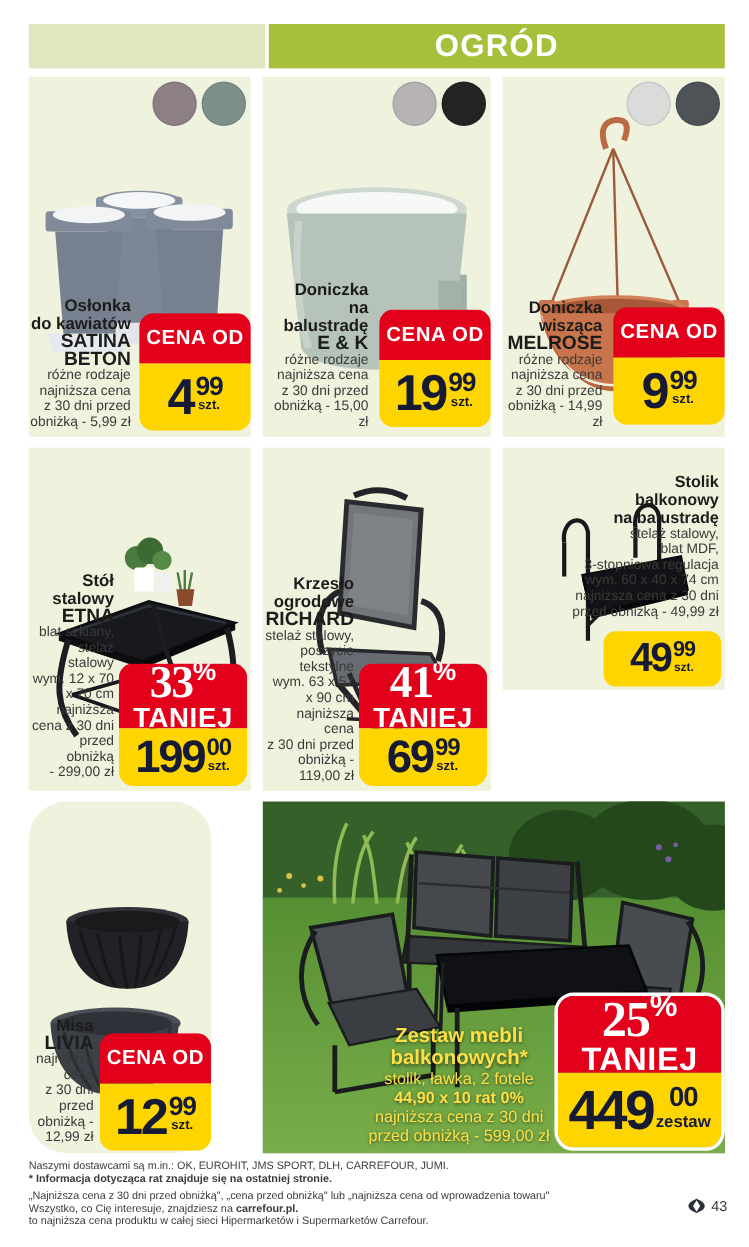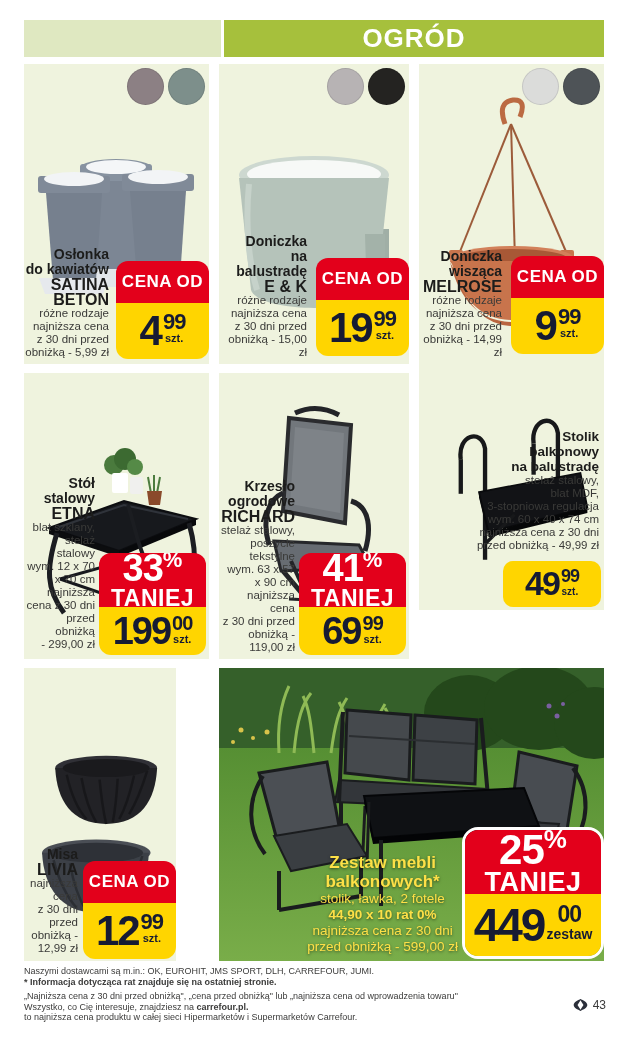--- a/index.html
+++ b/index.html
@@ -12,41 +12,41 @@
              display:flex;align-items:center;justify-content:center;}
   .hdr-title{color:#fff;font-weight:bold;font-size:26px;letter-spacing:1px;}
 
   
   .tile{position:absolute;background:#eff3de;}
   .t1{left:24px;top:64px;width:185px;height:300px;}
   .t2{left:219px;top:64px;width:190px;height:300px;}
   .t3{left:419px;top:64px;width:185px;height:300px;}
   .t4{left:24px;top:373px;width:185px;height:286px;}
   .t5{left:219px;top:373px;width:190px;height:286px;}
-  .t6{left:419px;top:362px;width:185px;height:248px;}
-  .t7{left:24px;top:668px;width:152px;height:293px;}
+  .t6{left:419px;top:373px;width:185px;height:202px;}
+  .t7{left:24px;top:668px;width:152px;height:293px;border-radius:31px;}
   .t8{left:219px;top:668px;width:385px;height:293px;background:#4c7c33;}
 
   .swatches{position:absolute;top:4px;right:4px;display:flex;gap:4px;}
   .swatch{width:37px;height:37px;border-radius:50%;box-shadow:inset 0 0 0 1px rgba(0,0,0,.10);}
 
   .prodimg{position:absolute;left:0;top:0;width:100%;height:100%;}
 
   .ptext{position:absolute;text-align:right;}
   .pname{font-weight:bold;font-size:14px;line-height:15px;white-space:pre-line;color:#1c1c1b;}
   .pbrand{font-weight:bold;font-size:16px;line-height:15px;color:#1c1c1b;}
   .pdetails{font-size:11.5px;line-height:13px;white-space:pre-line;color:#3a3a38;}
 
   
   .badge{position:absolute;border-radius:12px;overflow:hidden;text-align:center;}
   .b-red{background:#e3001b;color:#fff;display:flex;flex-direction:column;align-items:center;justify-content:center;}
   .b-yellow{background:#ffd500;color:#161b33;display:flex;align-items:center;justify-content:center;}
   .cenaod{font-weight:bold;font-size:17px;letter-spacing:.5px;}
   .pct-row{font-weight:bold;line-height:.9;}
-  .pct-num{font-size:38px;letter-spacing:-1px;}
+  .pct-num{font-size:38px;letter-spacing:-1px;font-family:Liberation Serif, serif;}
   .pct-sign{font-size:22px;vertical-align:14px;}
   .taniej{font-weight:bold;font-size:23px;letter-spacing:.5px;line-height:1;margin-top:1px;}
   .price-row{display:flex;align-items:flex-start;justify-content:center;}
   .p-int{font-weight:bold;font-size:42px;line-height:.92;letter-spacing:-2px;}
   .p-col{display:flex;flex-direction:column;align-items:center;margin-left:2px;}
   .p-sup{font-weight:bold;font-size:22px;line-height:.9;letter-spacing:-1px;}
   .p-unit{font-weight:bold;font-size:11px;margin-top:1px;}
 
   .badge-sm .b-red{height:42px;}
   .badge-sm .b-yellow{height:56px;}

